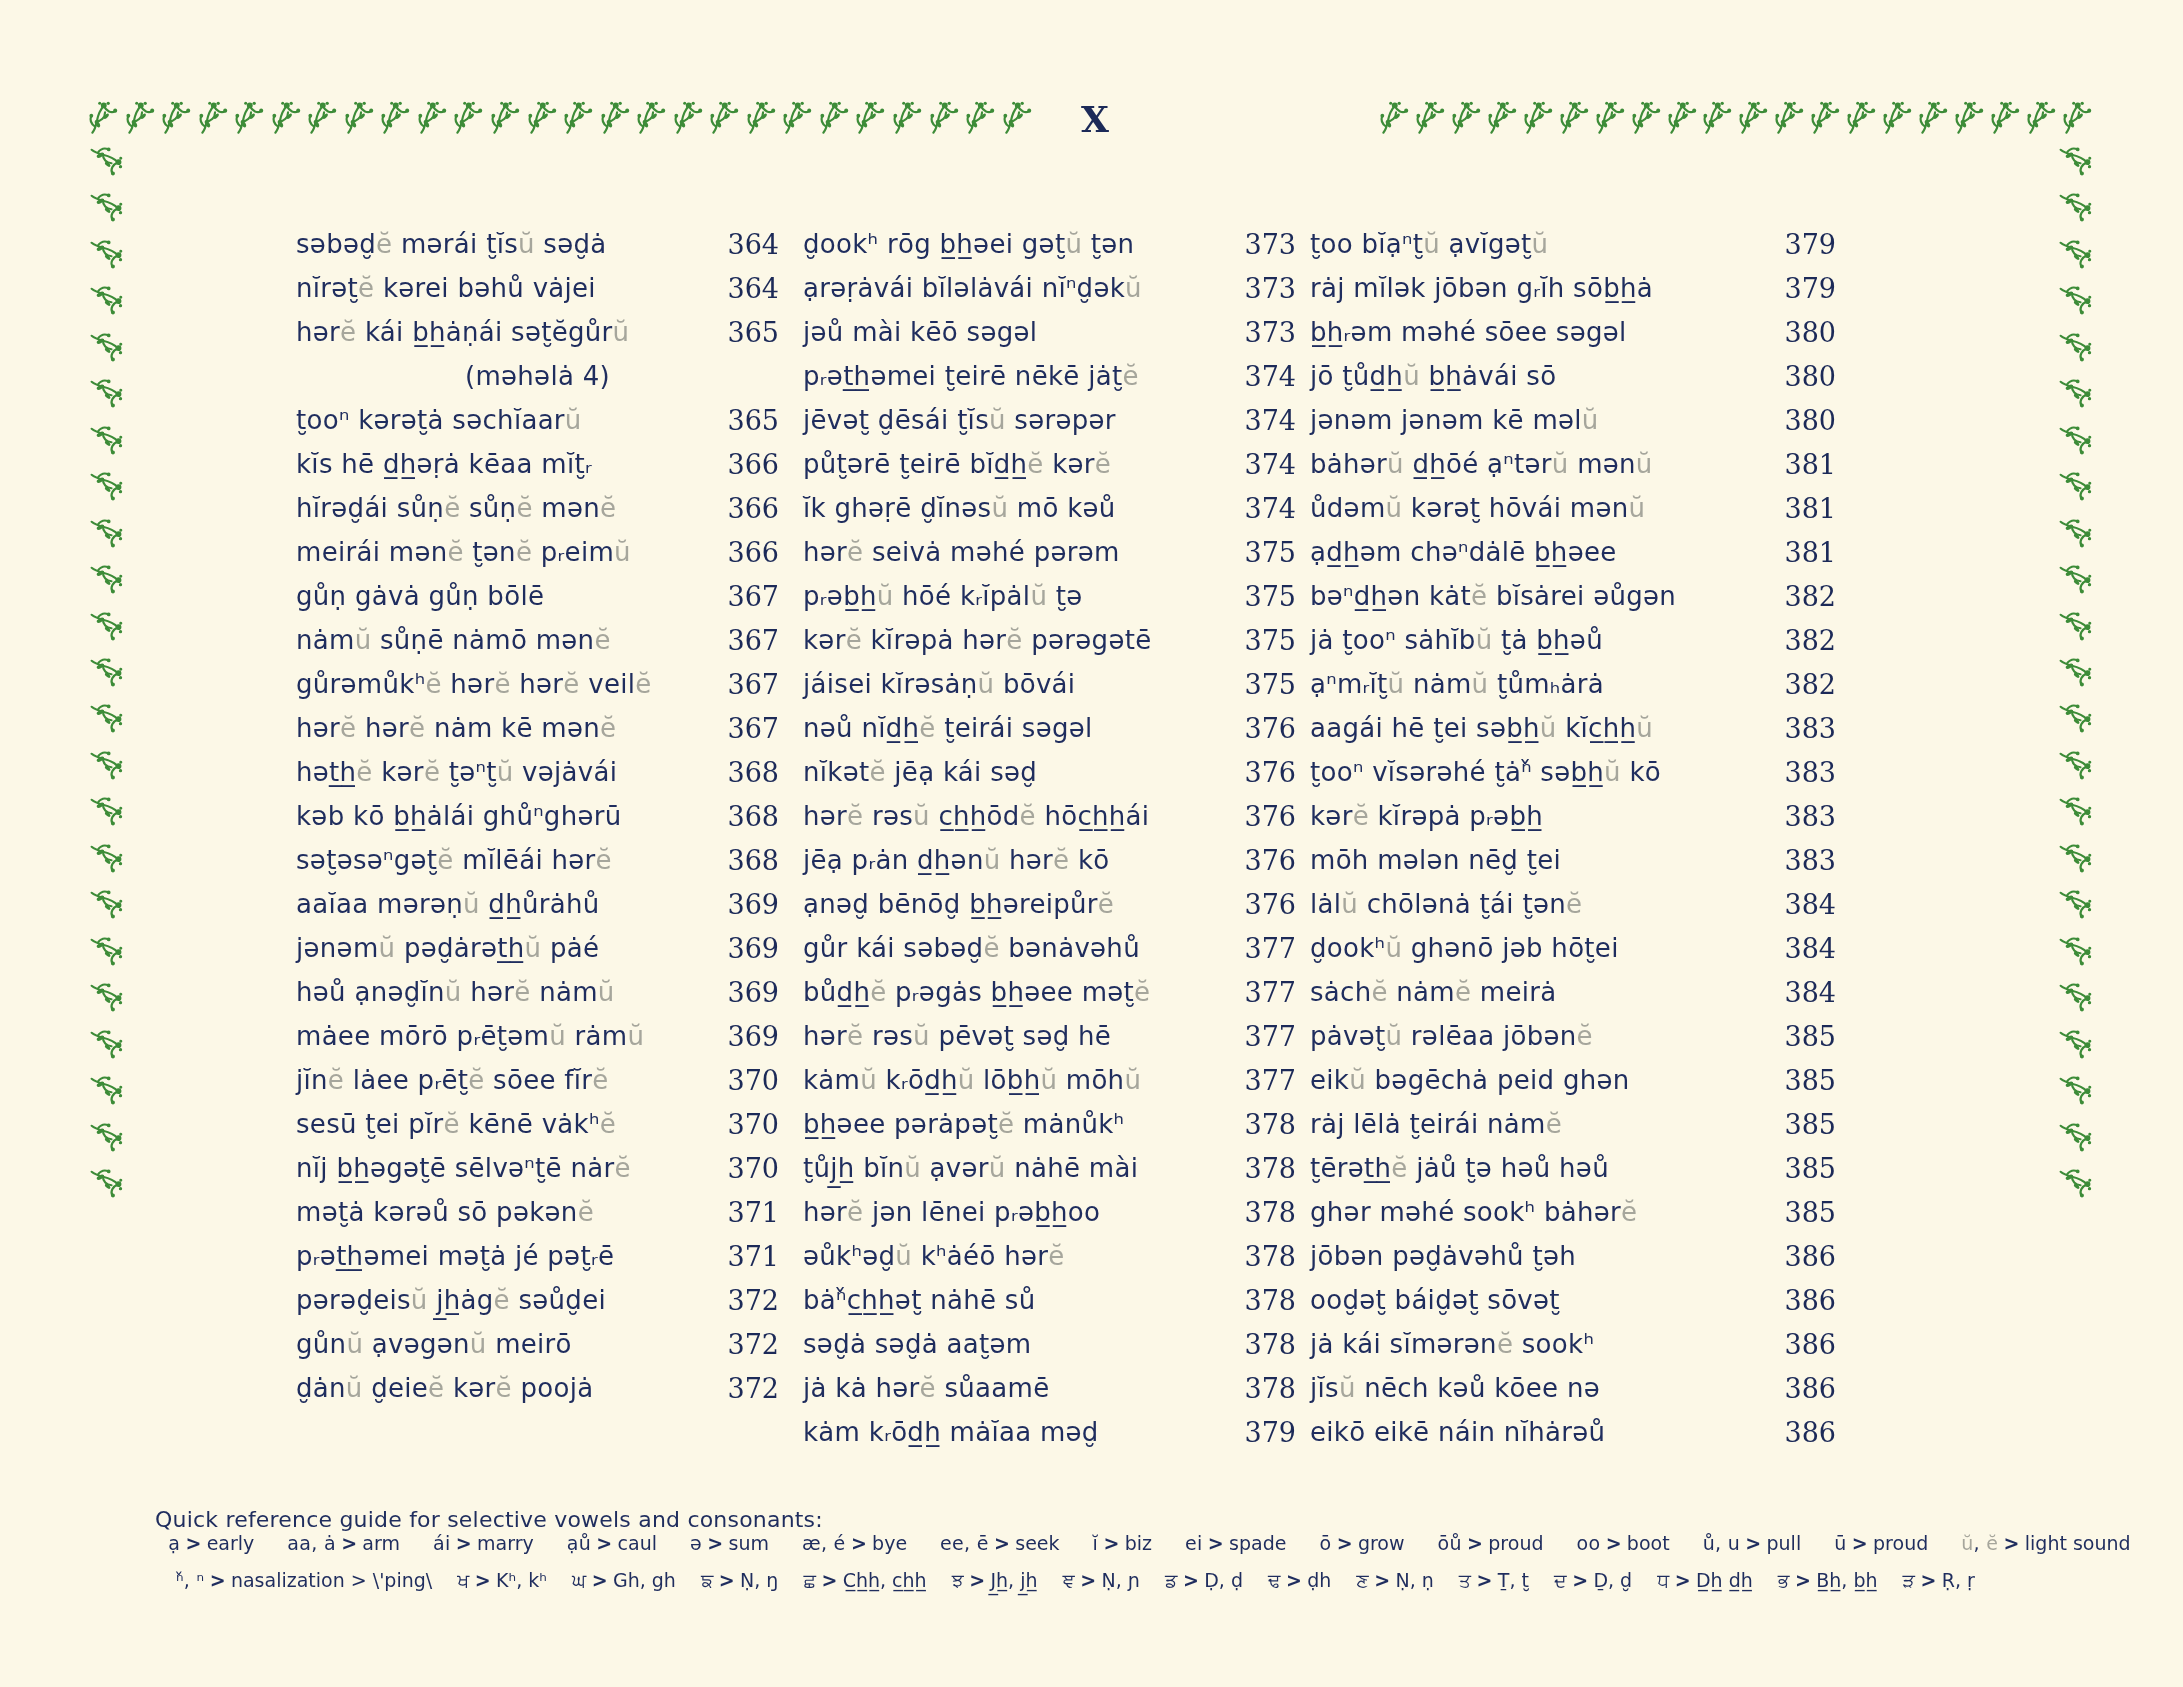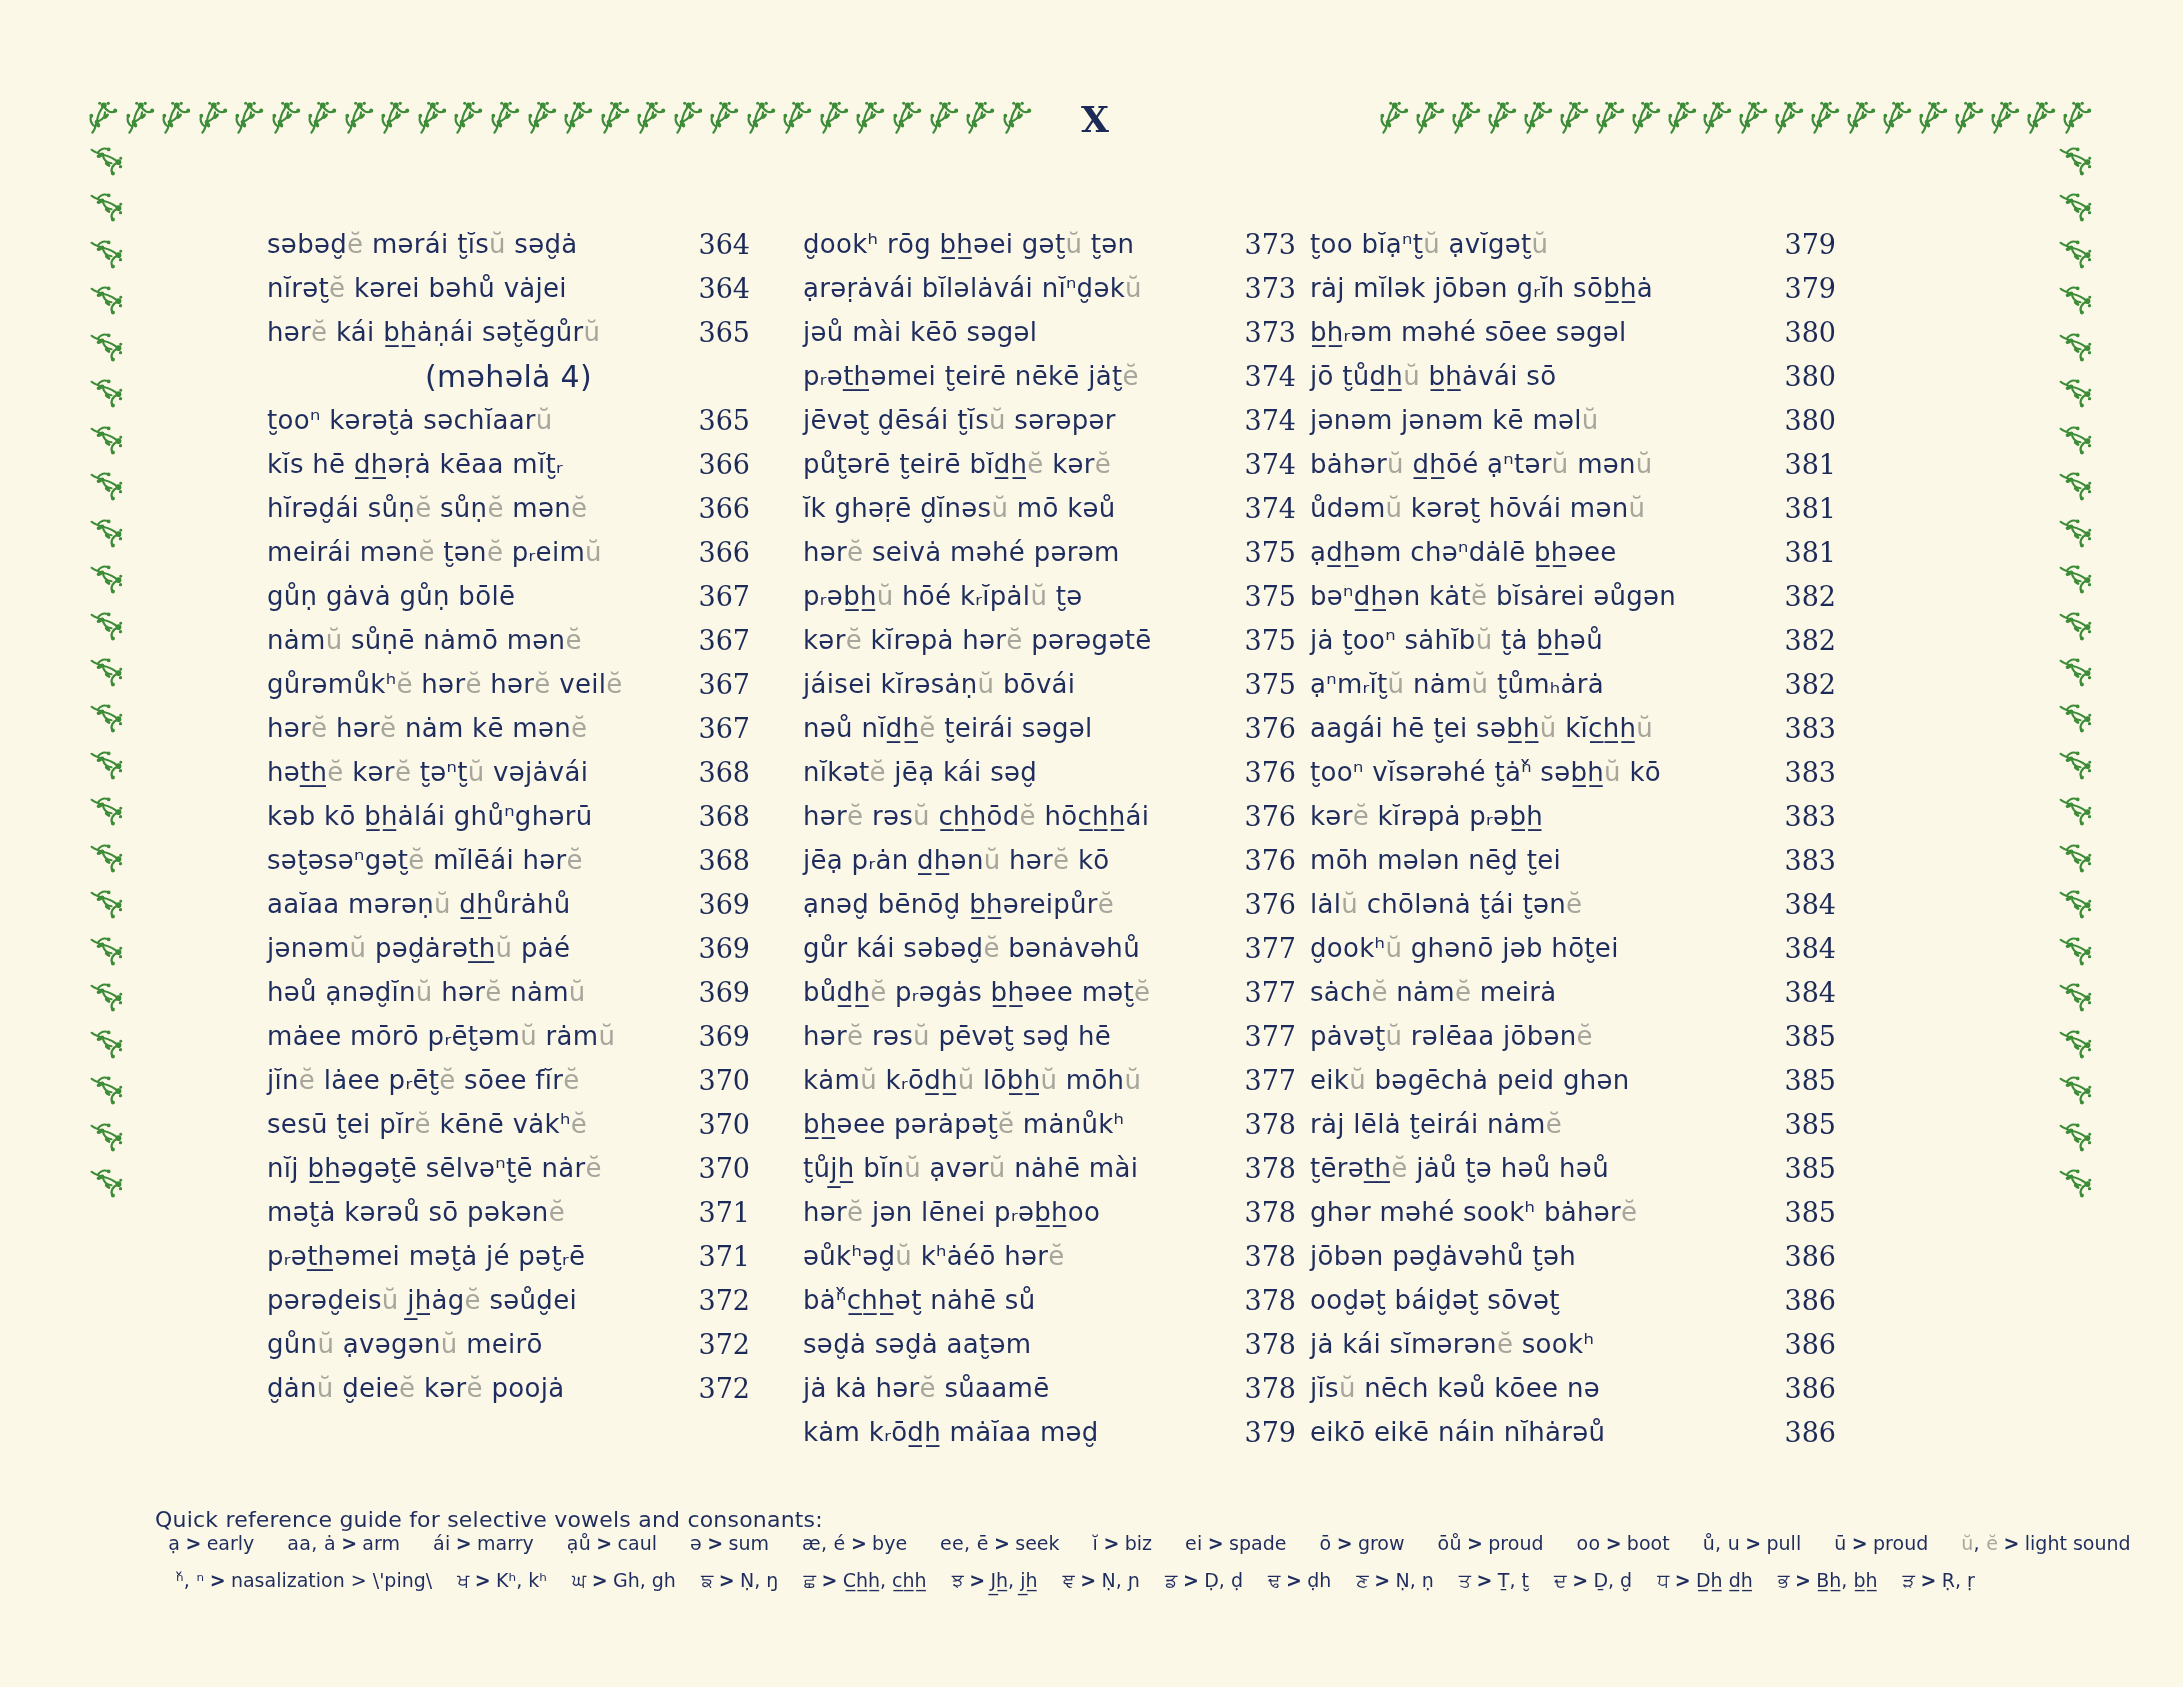--- a/index.html
+++ b/index.html
@@ -18,31 +18,31 @@
   .m{width:33px;height:37px;flex:0 0 auto;}
   .vert .m{transform:rotate(92deg);}
   
   .roman{
     position:absolute;left:1042px;top:99px;width:106px;height:46px;
     text-align:center;font-family:"DejaVu Serif",serif;font-weight:bold;
     font-size:36px;line-height:41px;color:#1c2a58;
   }
   
   .index-col{position:absolute;top:222px;}
-  .col1{left:267px;width:483px;}
+  .col1{left:296px;width:483px;}
   .col2{left:803px;width:493px;}
   .col3{left:1310px;width:526px;}
   .row{display:flex;align-items:center;height:44px;white-space:nowrap;}
   .row .t{flex:1;font-size:26px;letter-spacing:0.3px;}
   .row .n{
     width:86px;text-align:right;
     font-family:"DejaVu Serif",serif;font-size:27px;color:#1c2a58;
   }
   .row.heading{justify-content:center;}
-  .row.heading span{font-size:30px;letter-spacing:0.3px;}
+  .row.heading span{font-size:26px;letter-spacing:0.3px;}
   .dim{color:#a6a69c;}
   
   .guide{position:absolute;left:155px;top:1507px;width:1958px;}
   .gtitle{font-size:22px;font-weight:500;letter-spacing:0.2px;}
   .gline{display:flex;align-items:baseline;white-space:nowrap;font-size:19px;}
   .gline1{margin-left:13.2px;gap:33px;margin-bottom:14.6px;}
   .gline2{margin-left:21px;gap:25px;}
   .gi{white-space:nowrap;}
   .gsep{font-weight:bold;margin:0 5.3px;}
   .gkey{letter-spacing:0.3px;}

